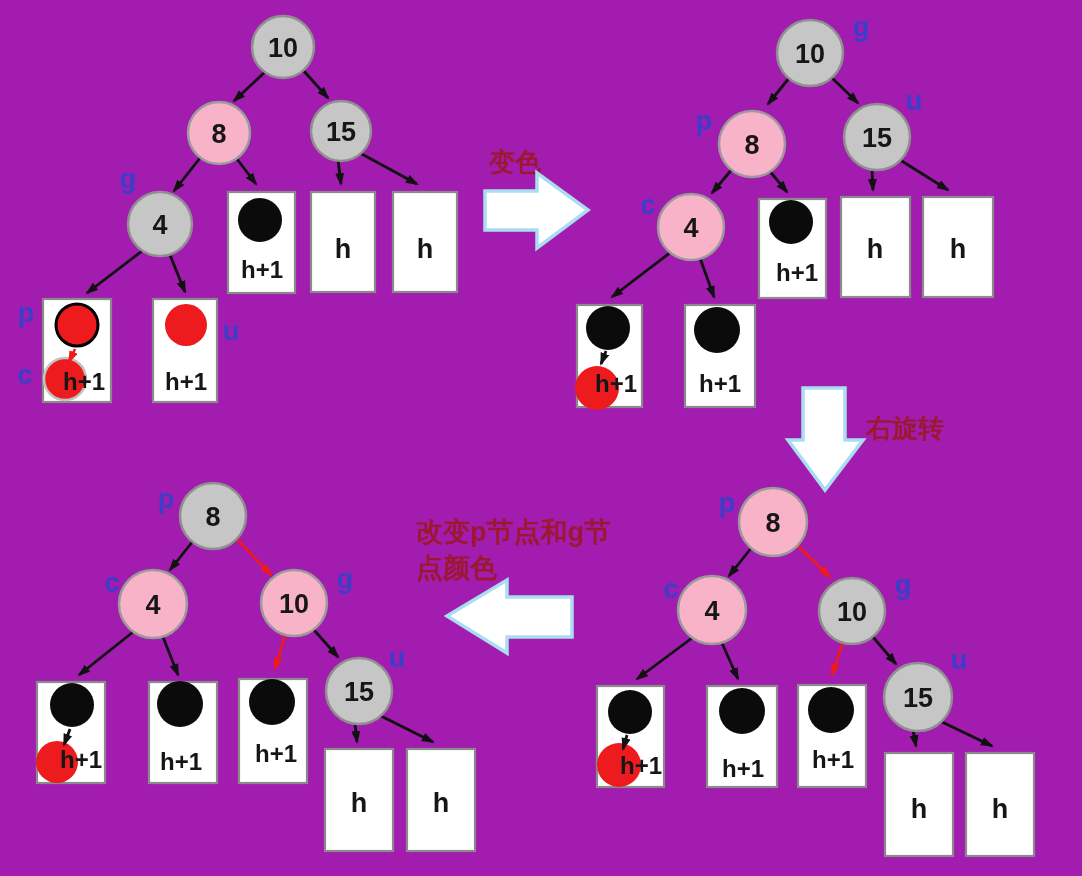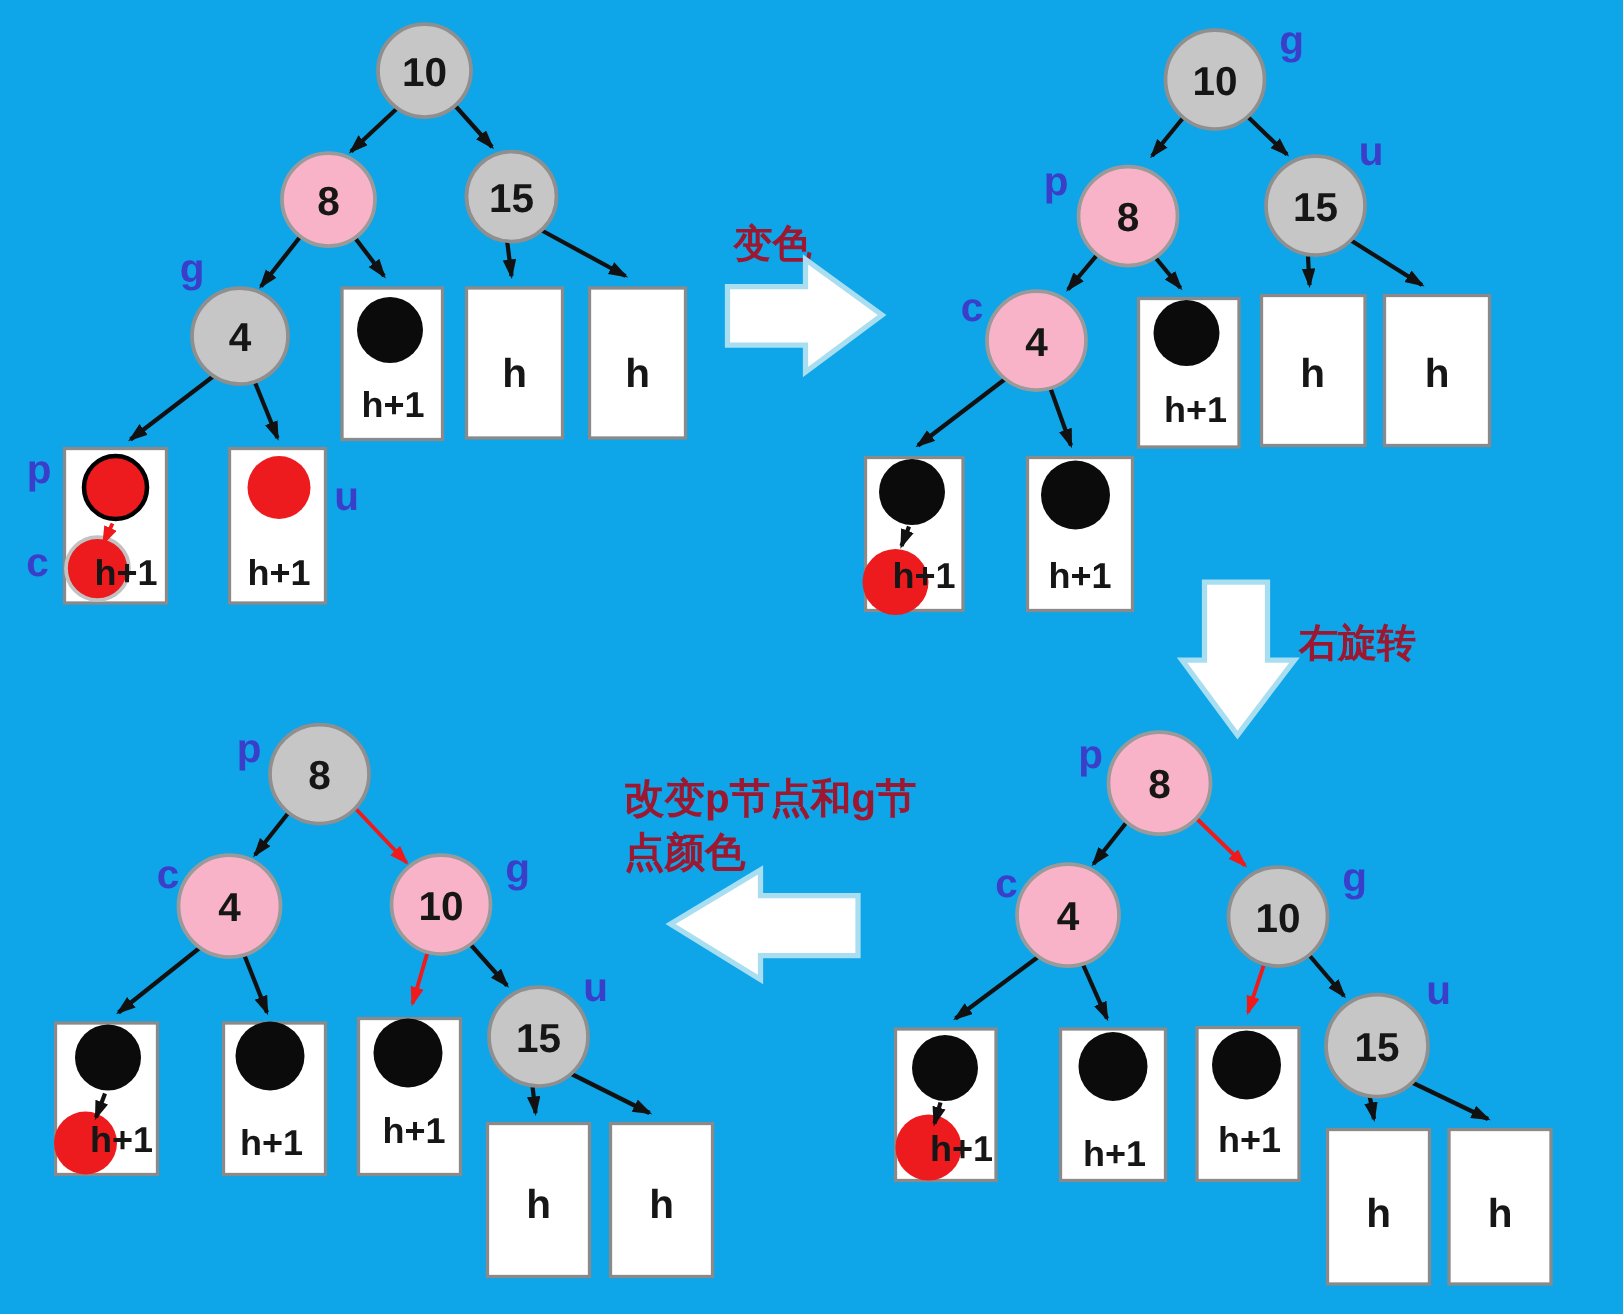--- a/index.html
+++ b/index.html
@@ -1,16 +1,16 @@
 <!DOCTYPE html>
 <html><head>
 <meta charset="utf-8">
 <style>
   html,body{margin:0;padding:0;background:#ffffff;}
-  .canvas{position:relative;width:1082px;height:876px;background:#0ea5e9;overflow:hidden;text-align:right;}
+  .canvas{position:relative;width:1082px;height:876px;background:#a21caf;overflow:hidden;text-align:right;}
   svg text{font-family:"Liberation Sans","DejaVu Sans",sans-serif;font-weight:bold;fill:#161616;}
   .edge{stroke:#111111;stroke-width:2.8;fill:none;}
   .redge{stroke:#f01a1a;stroke-width:2.6;fill:none;}
   .node-gray{fill:#c6c6c6;stroke:#8f8f8f;stroke-width:2.5;}
   .node-pink{fill:#f9b3c8;stroke:#9a9a9a;stroke-width:2.5;}
   .leafbox{fill:#ffffff;stroke:#8a8a8a;stroke-width:2.2;}
   .dot-black{fill:#0b0b0b;}
   .dot-red{fill:#ed1a1e;}
   .dot-red-stroked{fill:#ed1a1e;stroke:#000000;stroke-width:3;}
   .dot-red-ring{fill:#ed1a1e;stroke:#c2c2c2;stroke-width:2.5;}

